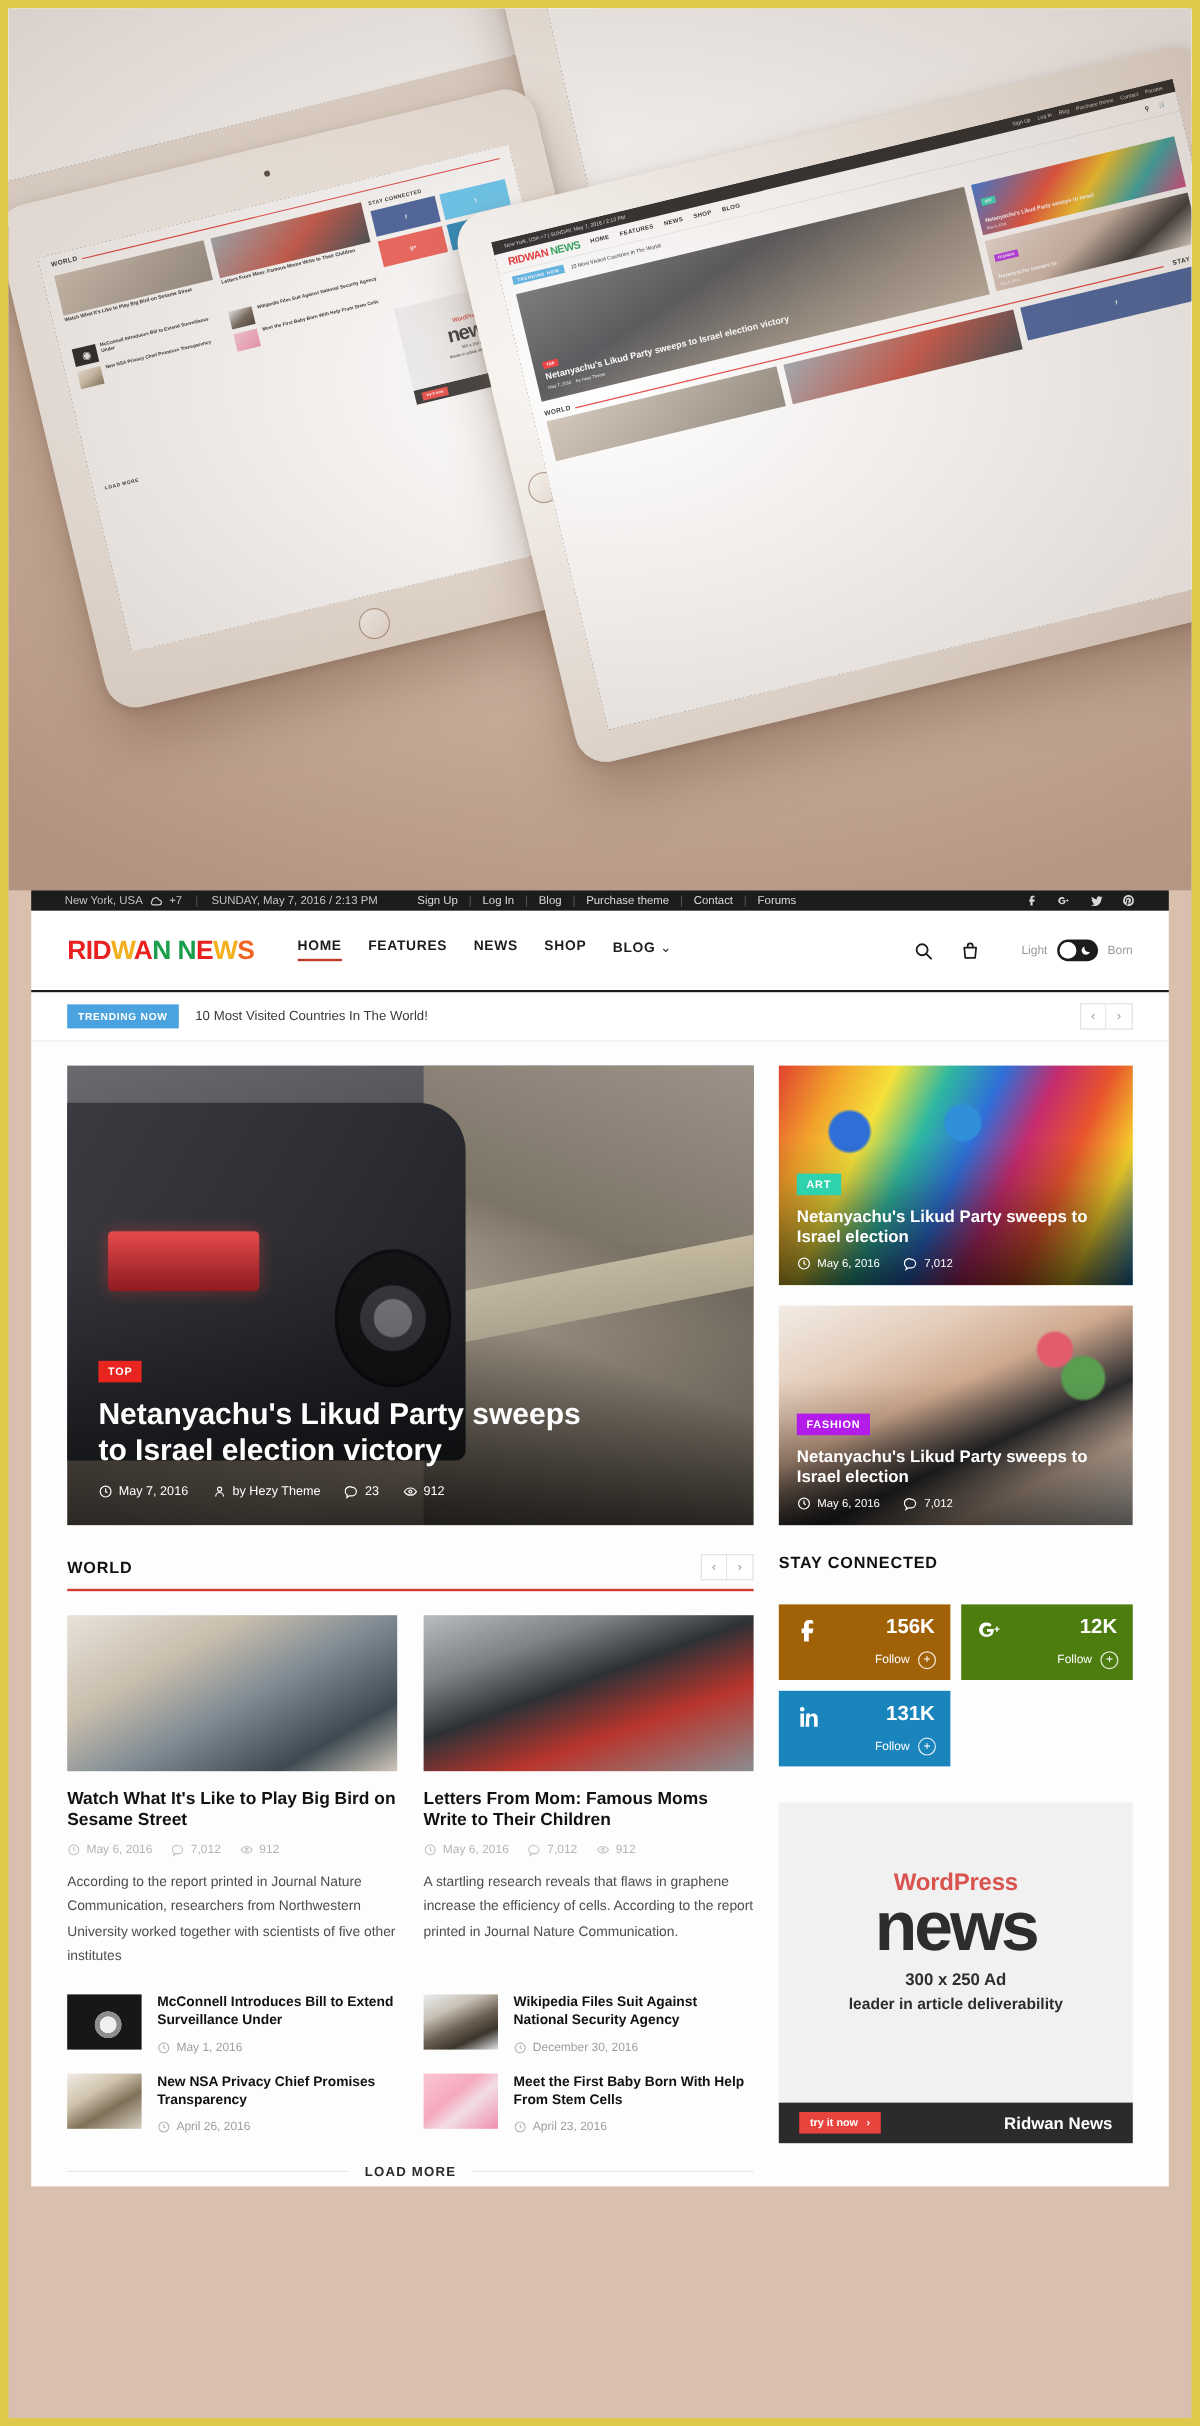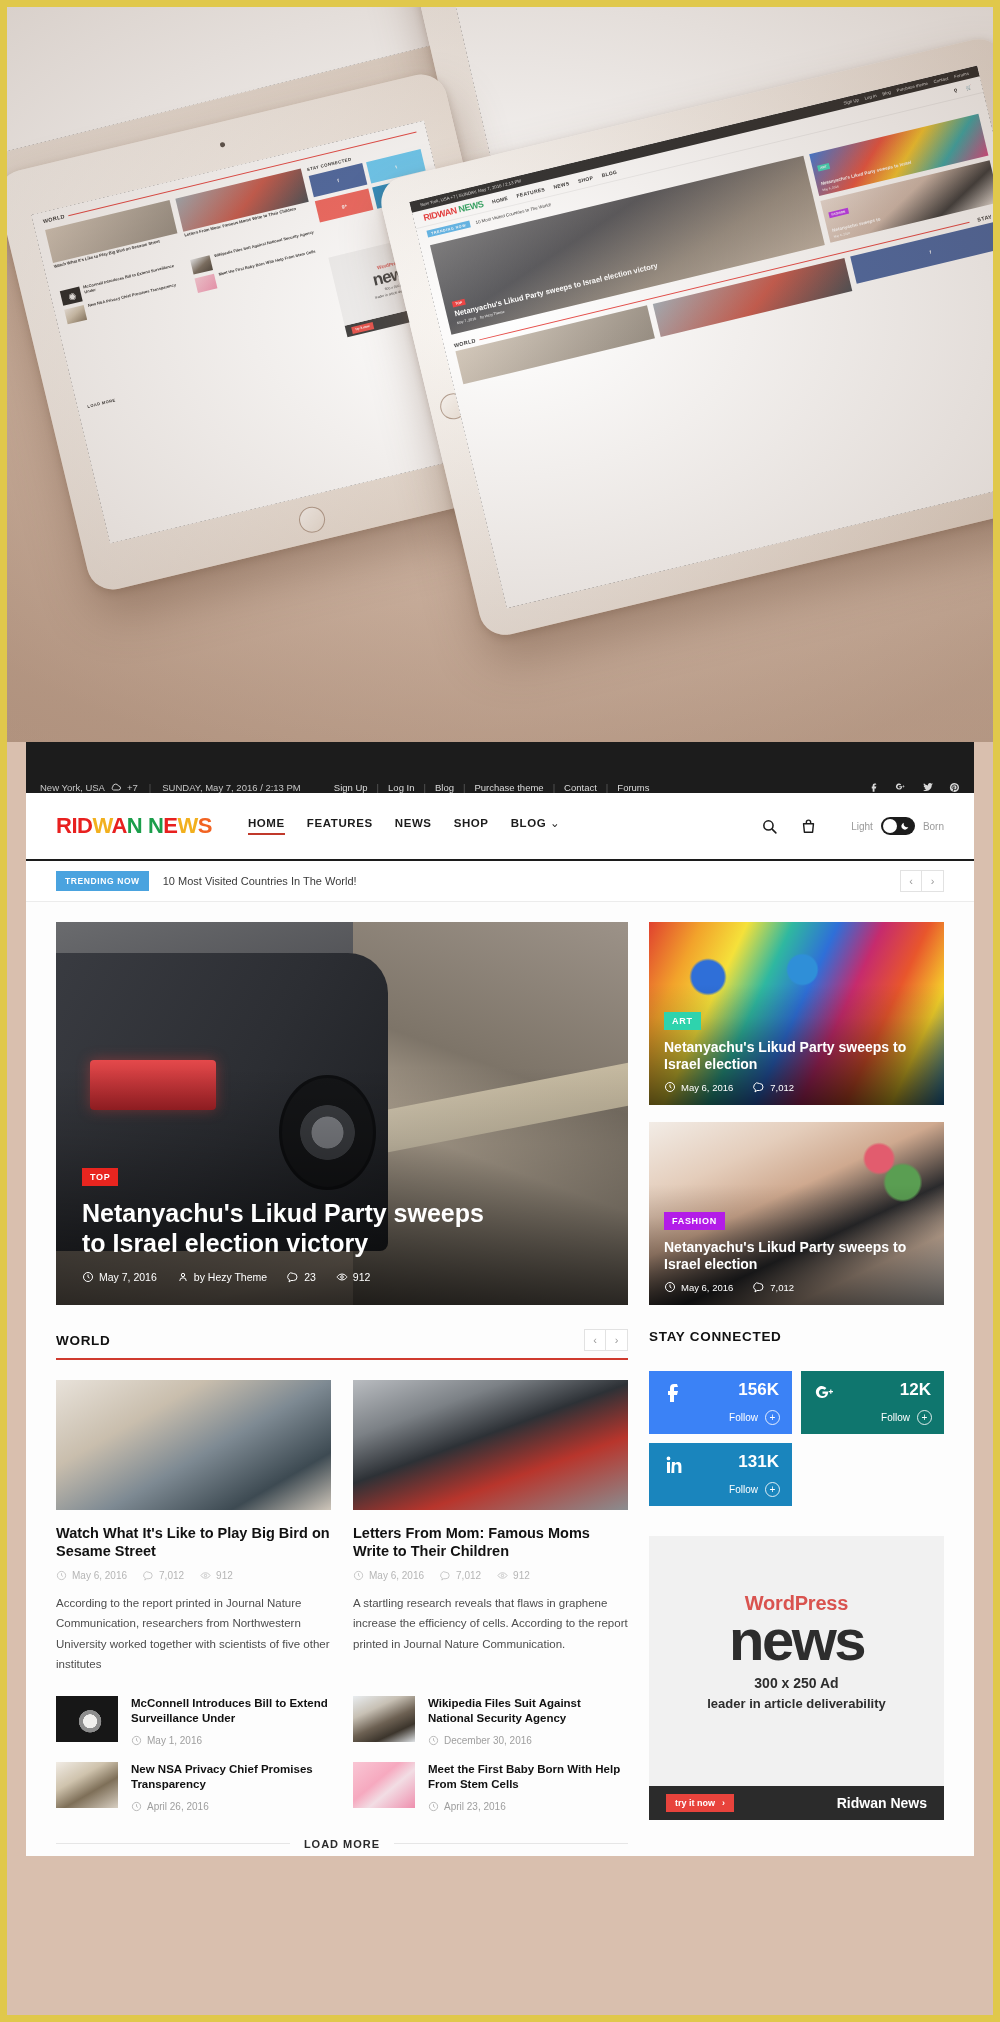--- a/index.html
+++ b/index.html
@@ -107,22 +107,22 @@
   .mini .ad .wp{color:#d9534f;font-weight:800;font-size:5px;}
   .mini .ad .nw{font-weight:900;font-size:17px;line-height:.85;letter-spacing:-1px;}
   .mini .ad .sub{font-size:3.4px;margin-top:2px;}
   .mini .adbar{background:#2b2b2b;color:#fff;height:12px;display:flex;align-items:center;justify-content:space-between;padding:0 6px;font-size:4.2px;font-weight:800;}
   .mini .adbar .btn{background:#e8433c;padding:1.5px 4px;font-size:3.2px;}
 
   
   .site{ position:absolute; left:19px; top:735px; width:948px; }
 
   .topbar{
-    height:51px;background:#1c1c1c;color:#c6c6c6;
-    display:flex;align-items:flex-end;font-size:9.5px;padding:0 14px;
+    height:17px;background:#1c1c1c;color:#c6c6c6;
+    display:flex;align-items:center;font-size:9.5px;padding:0 28px;
   }
   .topbar .loc{display:flex;align-items:center;gap:5px;}
   .topbar .sep{color:#555;margin:0 11px;}
   .topbar .links{display:flex;align-items:center;gap:0;margin-left:33px;}
   .topbar .links a{color:#dcdcdc;text-decoration:none;}
   .topbar .links .bar{color:#5a5a5a;margin:0 9px;}
   .topbar .soc{margin-left:auto;display:flex;gap:15px;align-items:center;font-size:11px;color:#d8d8d8;}
 
   .header{
     background:#fff;height:68px;display:flex;align-items:center;padding:0 30px;
@@ -251,22 +251,22 @@
   .ml .d{display:flex;align-items:center;gap:5px;margin-top:9px;font-size:10px;color:#9e9e9e;}
   .ml .d svg{width:11px;height:11px;}
 
   .loadmore{display:flex;align-items:center;gap:14px;margin-top:26px;padding-bottom:6px;}
   .loadmore .ln{flex:1;height:1px;background:#e6e6e6;}
   .loadmore span{font-size:11px;font-weight:800;letter-spacing:1px;color:#2a2a2a;}
 
   
   .social-grid{display:grid;grid-template-columns:1fr 1fr;gap:9px;margin-top:20px;}
   .sbox{height:63px;color:#fff;position:relative;padding:10px 13px;}
-  .sbox.fb{background:#3b82f6;} .sbox.tw{background:#5fc9f3;}
-  .sbox.gp{background:#0f766e;} .sbox.li{background:#1a85bd;}
+  .sbox.fb{background:#a16207;} .sbox.tw{background:#5fc9f3;}
+  .sbox.gp{background:#4d7c0f;} .sbox.li{background:#1a85bd;}
   .sbox .num{position:absolute;right:13px;top:9px;font-size:17px;font-weight:800;}
   .sbox .glyph{font-size:22px;font-weight:800;line-height:1;}
   .sbox .glyph svg{width:24px;height:24px;}
   .sbox .foot{position:absolute;right:12px;bottom:9px;display:flex;align-items:center;gap:7px;font-size:10px;}
   .sbox .circ{width:15px;height:15px;border-radius:50%;display:flex;align-items:center;justify-content:center;
     border:1.4px solid rgba(255,255,255,.85);font-size:10px;line-height:1;}
   .sbox .circ.solid{background:#fff;border-color:#fff;color:#5fc9f3;}
 
   .ad{margin-top:30px;background:#f1f1f1;width:100%;height:250px;position:relative;text-align:center;}
   .ad .inner{position:absolute;left:0;right:0;top:56px;}

